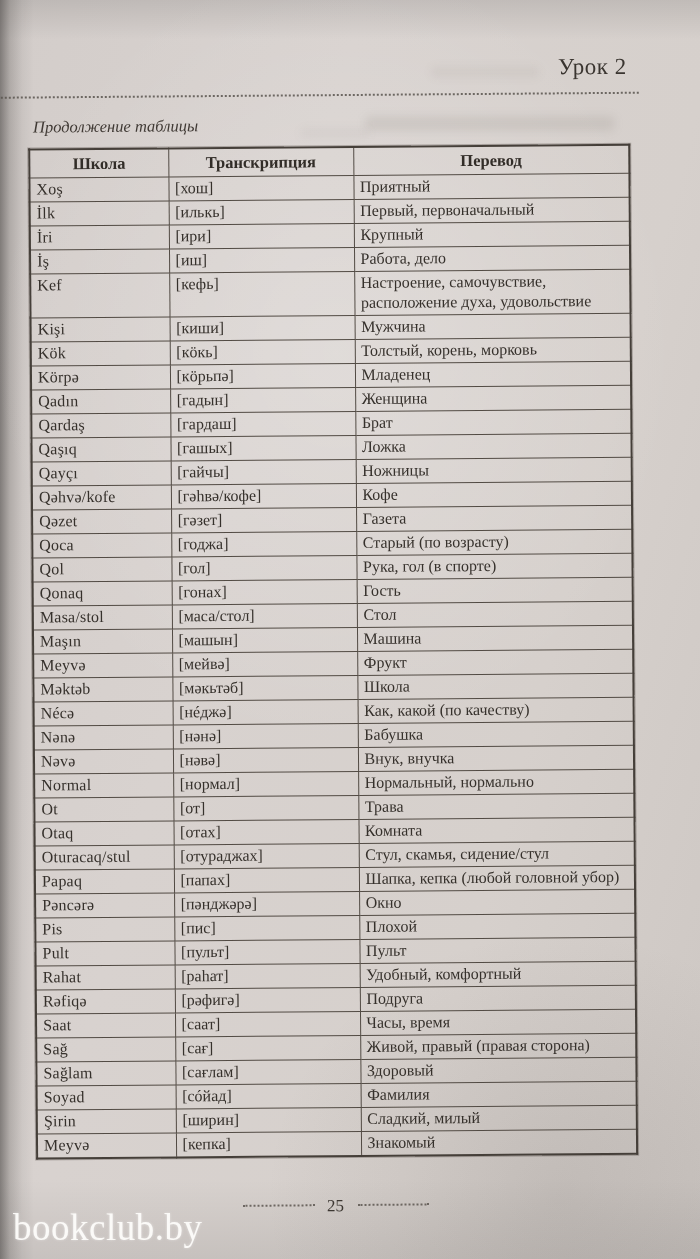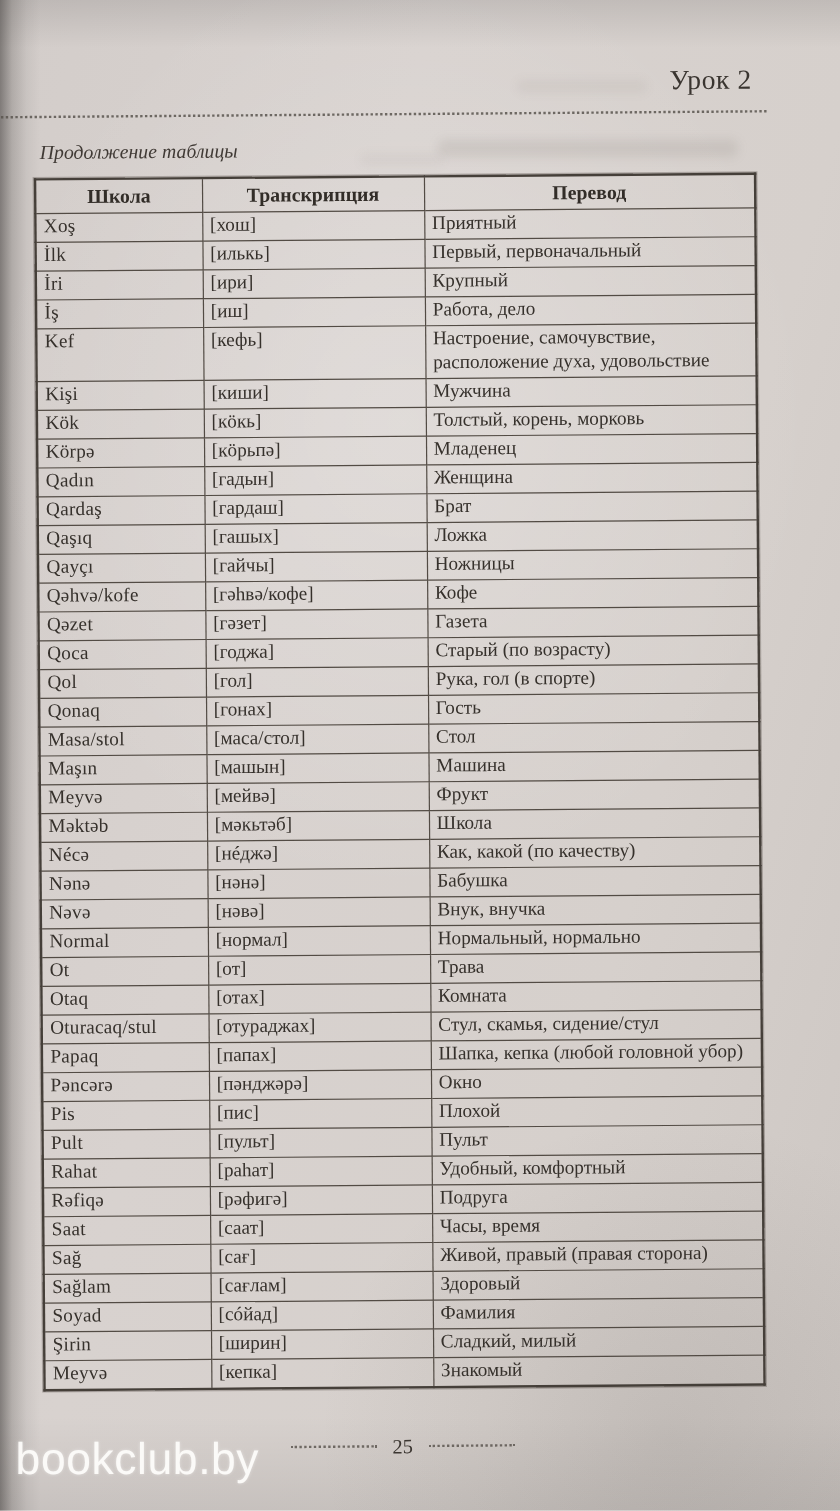--- a/index.html
+++ b/index.html
@@ -68,22 +68,22 @@
   .page-num {
     font-size: 17px; color: #3c3732; padding: 0 4px;
   }
   .dash-seg {
     display: inline-block; width: 72px; height: 0;
     border-top: 2px dotted #56504a;
     vertical-align: 5px; margin: 0 9px;
     opacity: 0.8;
   }
   .watermark {
-    position: absolute; left: 13px; bottom: 22px;
-    font-family: Liberation Sans, sans-serif;
+    position: absolute; left: 13px; bottom: 10px;
+    font-family: Liberation Serif, serif;
     font-size: 37px; font-weight: 400; letter-spacing: 0.5px;
     color: rgba(252,251,249,0.96);
     text-shadow: 0 0 3px rgba(255,255,255,0.45);
   }
   
   .ghost { position: absolute; background: rgba(118,110,103,0.13); filter: blur(4px); border-radius: 6px; }
   .ghost.g1 { top: 116px; left: 365px; width: 250px; height: 15px; }
   .ghost.g2 { top: 66px;  left: 430px; width: 110px; height: 12px; opacity: .6; }
   .ghost.g3 { top: 128px; left: 300px; width: 70px;  height: 10px; opacity: .5; }
 </style>

